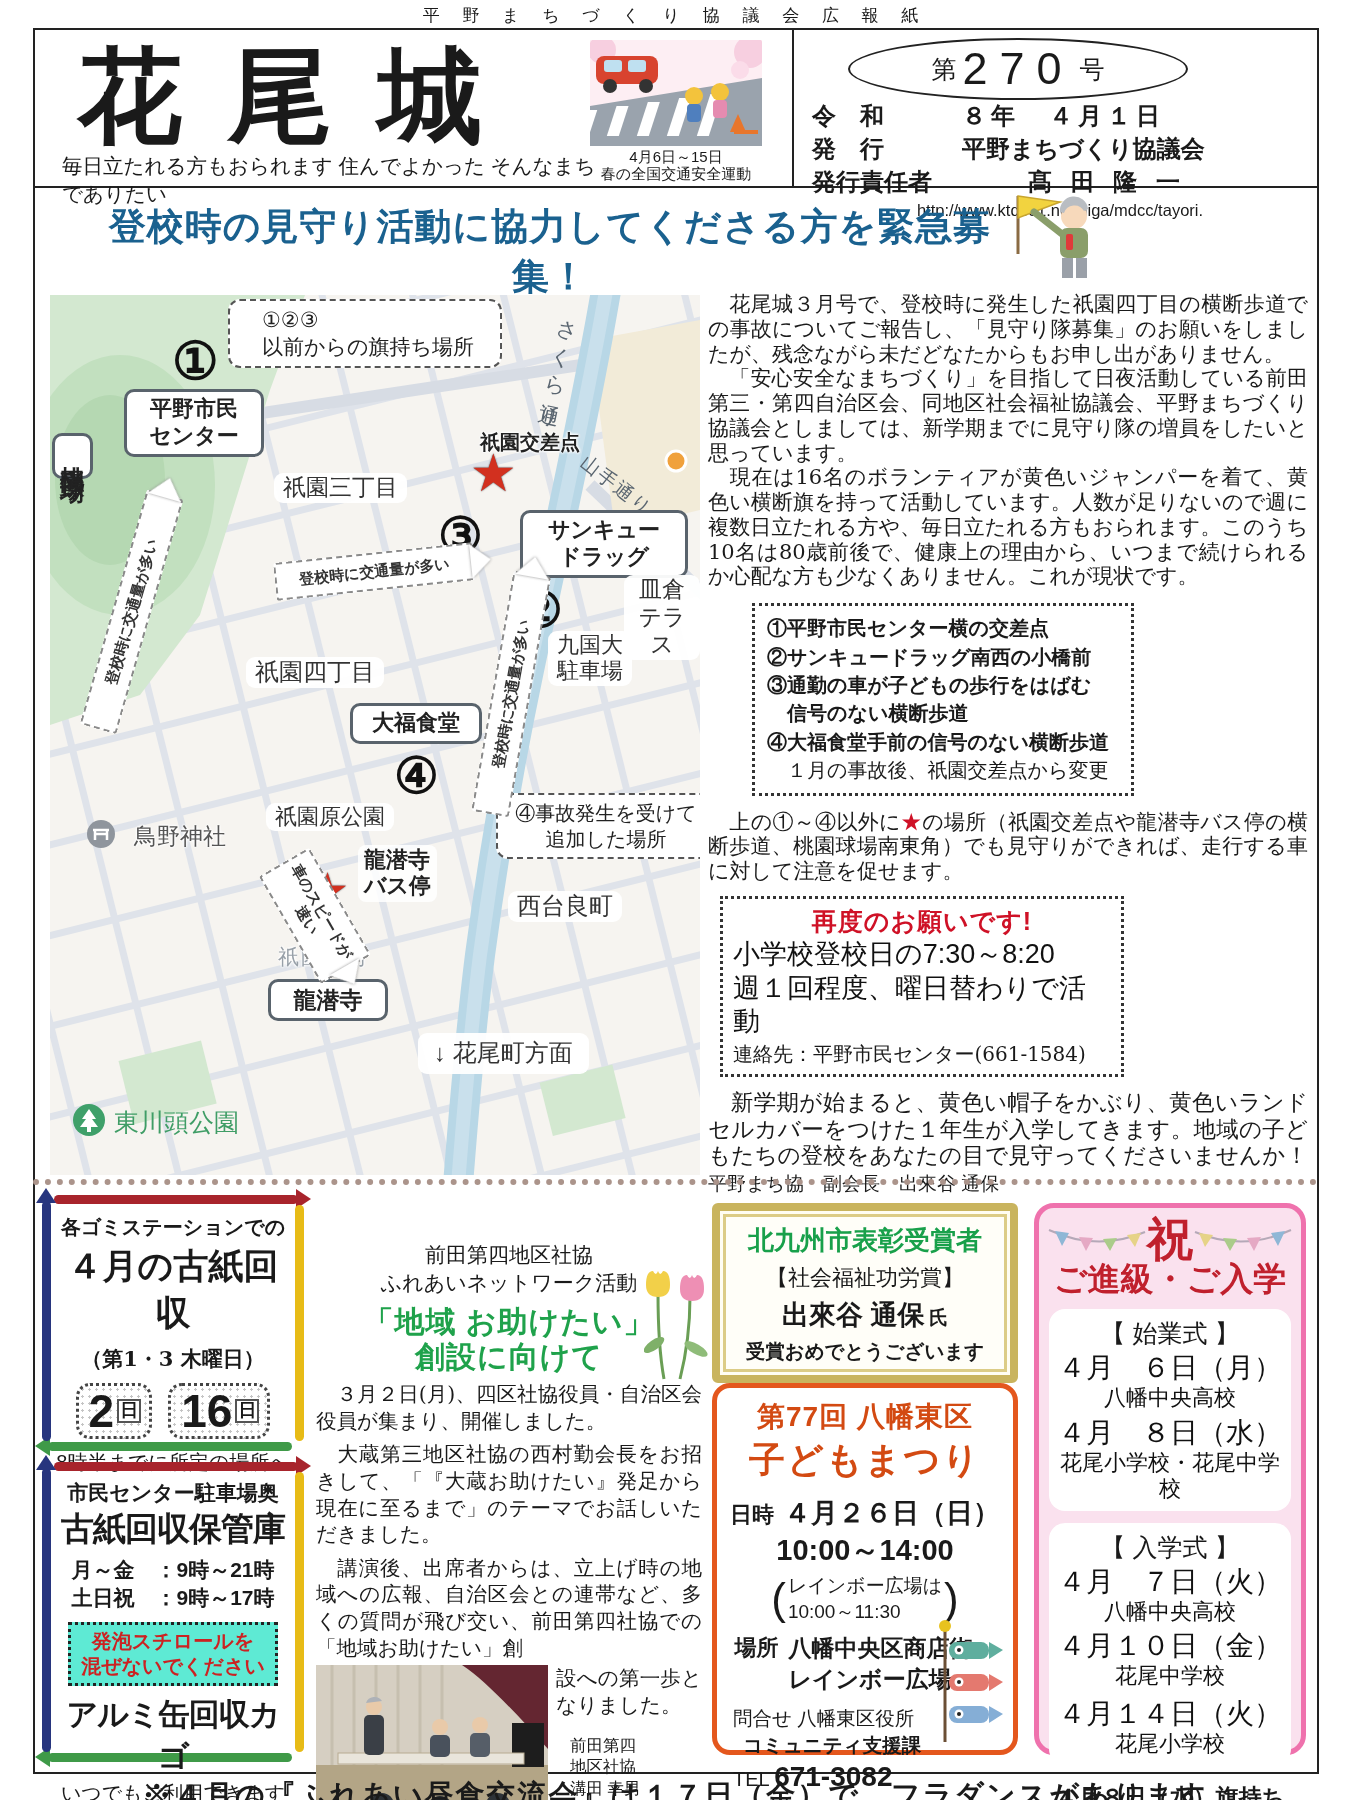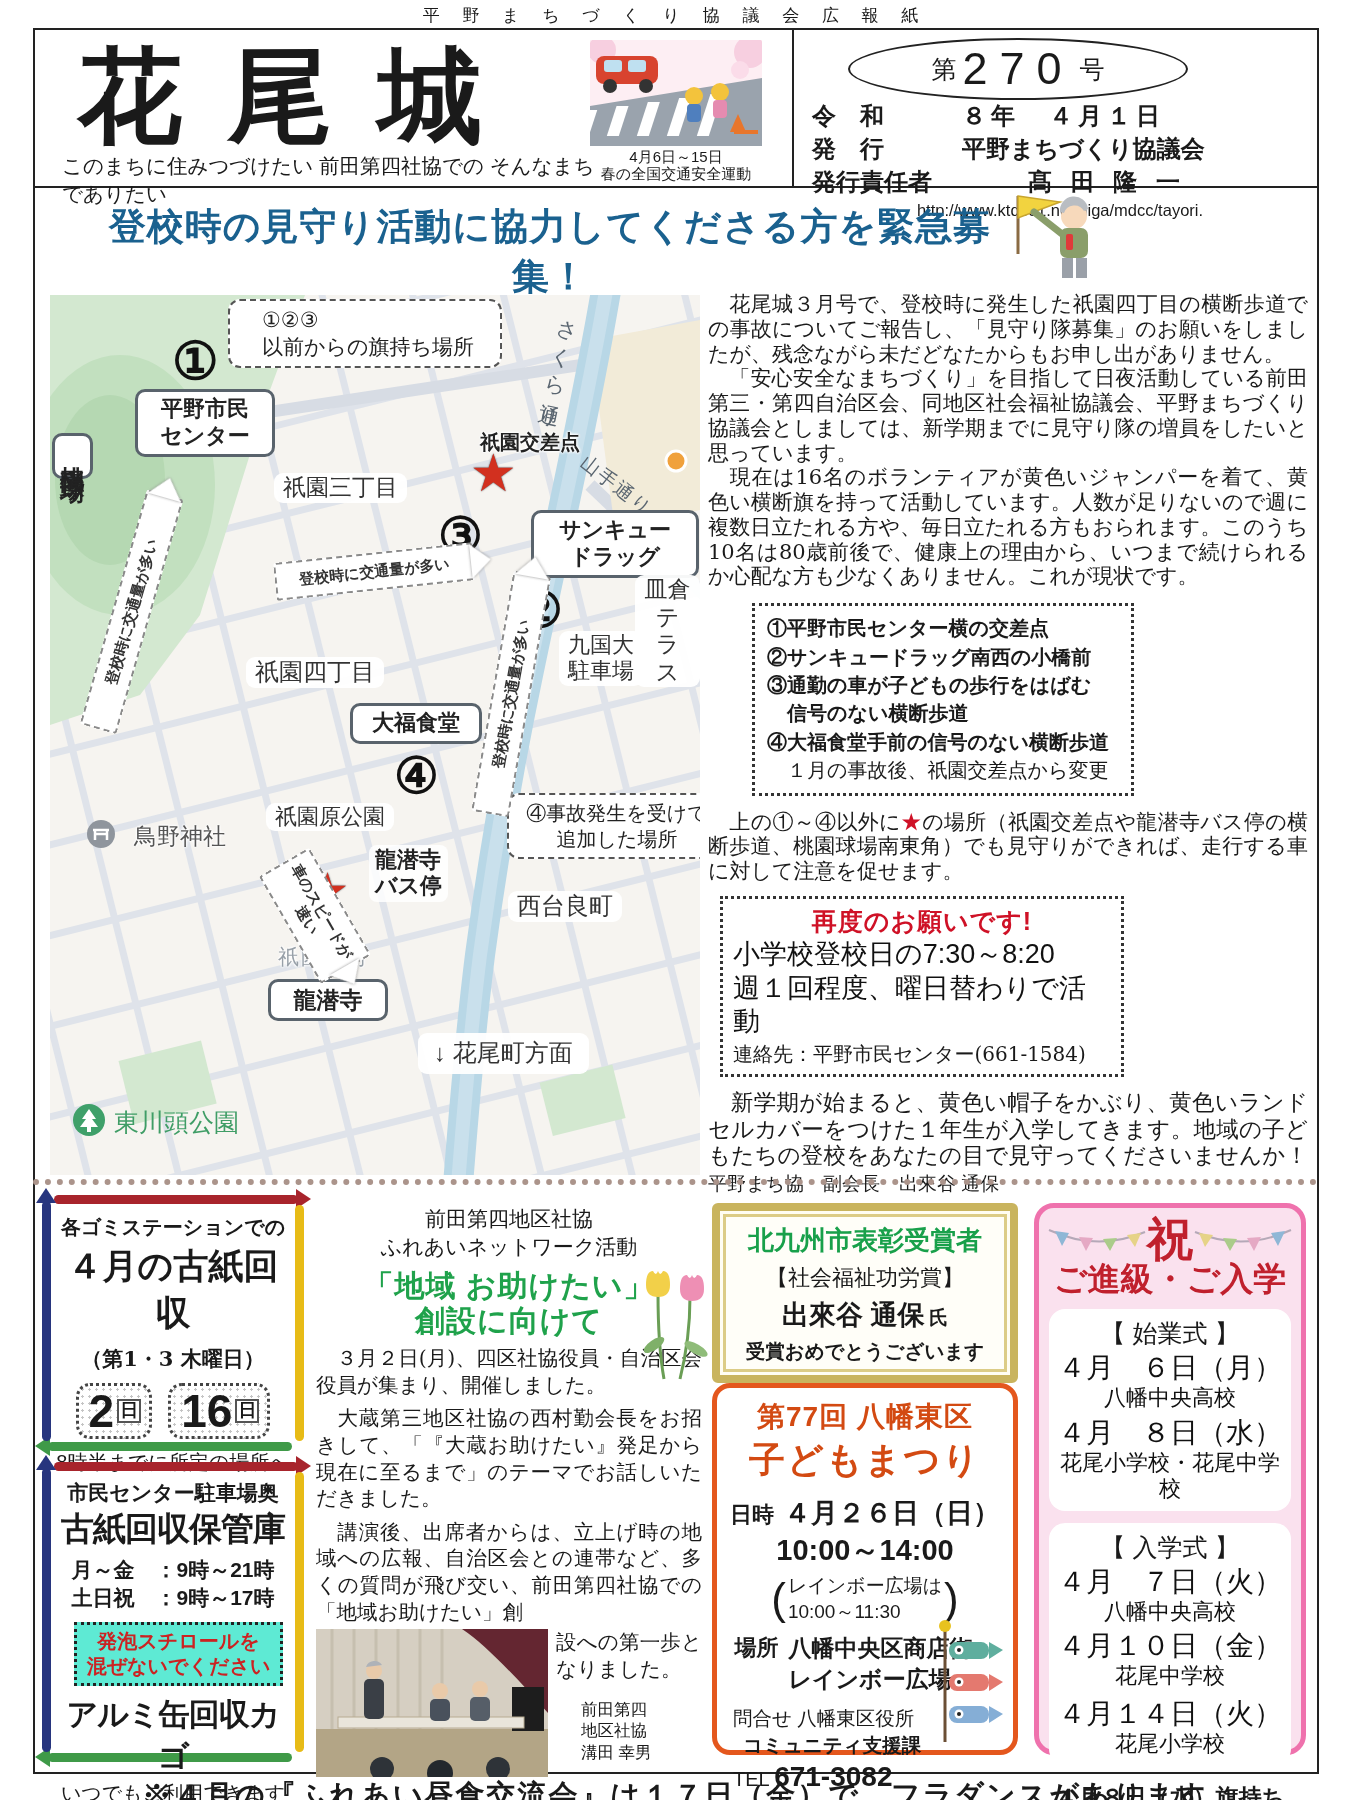--- a/index.html
+++ b/index.html
@@ -1,20 +1,20 @@
 <!DOCTYPE html>
 <html><head>
 <meta charset="utf-8">
 <style>
   html,body{margin:0;padding:0;background:#fff;}
   .gothic{font-family:"Liberation Sans",sans-serif;}
   .mincho{font-family:"DejaVu Serif",serif;}
   #page{position:relative;width:1350px;height:1800px;background:#fff;overflow:hidden;font-family:"Liberation Sans",sans-serif;color:#1a1a1a;}
   .abs{position:absolute;}
-  .preline{white-space:pre-line;margin-left:11px;}
+  .preline{white-space:pre-line;}
   
   #frame{position:absolute;left:33px;top:28px;width:1282px;height:1742px;border:2px solid #222;}
   #header-divider{position:absolute;left:33px;top:186px;width:1284px;border-top:2px solid #222;}
   #header-vline{position:absolute;left:792px;top:28px;height:158px;border-left:2px solid #222;}
   
   .newsletter-title{font-family:"DejaVu Serif",serif;font-weight:bold;font-size:104px;letter-spacing:46px;line-height:1;}
   .issue-oval{border:2px solid #222;border-radius:50%;display:flex;align-items:center;justify-content:center;gap:6px;}
   .info-row{display:flex;align-items:baseline;font-weight:bold;}
   
   #headline{color:#1a618f;font-weight:bold;font-size:37px;letter-spacing:1px;text-align:center;}
@@ -75,21 +75,21 @@
 
 <div id="page">
 
   <div class="abs gothic" style="left:0;top:4px;width:1350px;text-align:center;font-size:17px;letter-spacing:9px;">平 野 ま ち づ く り 協 議 会 広 報 紙</div>
 
   <div id="frame"></div>
   <div id="header-divider"></div>
   <div id="header-vline"></div>
 
   <div class="abs newsletter-title" style="left:78px;top:44px;">花尾城</div>
-  <div class="abs gothic" style="left:62px;top:152px;width:540px;font-size:20.5px;">このまちに住みつづけたい 前田第四社協での そんなまちでありたい</div>
+  <div class="abs gothic" style="left:62px;top:152px;width:540px;font-size:20.5px;">毎日立たれる方もおられます 住んでよかった そんなまちでありたい</div>
 
   <div class="abs" style="left:590px;top:40px;width:172px;height:106px;">
     <svg width="172" height="106" viewBox="0 0 172 106">
       <rect width="172" height="106" fill="#fdeef3"></rect>
       <circle cx="12" cy="10" r="14" fill="#f7cfe0"></circle>
         <circle cx="160" cy="12" r="16" fill="#f7cfe0"></circle>
         <circle cx="150" cy="30" r="9" fill="#fbdce9"></circle>
       <path d="M0,66 L172,38 L172,106 L0,106 Z" fill="#9aa3ad"></path>
       <g fill="#fff">
           <rect x="18" y="70" width="12" height="26" transform="skewX(-18)"></rect>
@@ -324,21 +324,21 @@
       <div class="gothic" style="font-size:21px;font-weight:600;margin-top:4px;">月～金　：9時～21時</div>
       <div class="gothic" style="font-size:21px;font-weight:600;">土日祝　：9時～17時</div>
       <div style="margin-top:10px;"><span class="warn-box gothic preline">発泡スチロールを
 混ぜないでください</span></div>
       <div class="mincho" style="font-weight:bold;font-size:31px;margin-top:8px;letter-spacing:-1px;">アルミ缶回収カゴ</div>
       <div class="gothic" style="font-size:20px;margin-top:2px;">いつでもご利用できます</div>
     </div>
   </div>
 
   <div class="abs" id="network" style="left:316px;top:1205px;width:386px;">
-    <div class="gothic" style="text-align:center;font-size:21px;">前田第四地区社協</div>
+    <div class="gothic" style="text-align:center;font-size:21px;margin-top:36px;">前田第四地区社協</div>
     <div class="gothic" style="text-align:center;font-size:21px;">ふれあいネットワーク活動</div>
     <div class="green-title gothic" style="margin-top:8px;">「地域 お助けたい」</div>
     <div class="green-title gothic">創設に向けて</div>
     <div class="abs" style="right:-6px;top:62px;width:64px;height:118px;">
       <svg width="64" height="118" viewBox="0 0 64 118">
         <path d="M14,26 C14,60 16,90 20,112" stroke="#6a9e55" stroke-width="3" fill="none"></path>
         <path d="M46,30 C46,60 42,88 36,112" stroke="#6a9e55" stroke-width="3" fill="none"></path>
         <ellipse cx="10" cy="78" rx="12" ry="5" fill="#7fb069" transform="rotate(-35 10 78)"></ellipse>
         <ellipse cx="52" cy="82" rx="13" ry="5" fill="#8fbc79" transform="rotate(30 52 82)"></ellipse>
         <path d="M2,18 Q2,4 9,4 Q12,10 14,4 Q16,10 19,4 Q26,4 26,18 Q26,30 14,30 Q2,30 2,18 Z" fill="#f2d049"></path>

